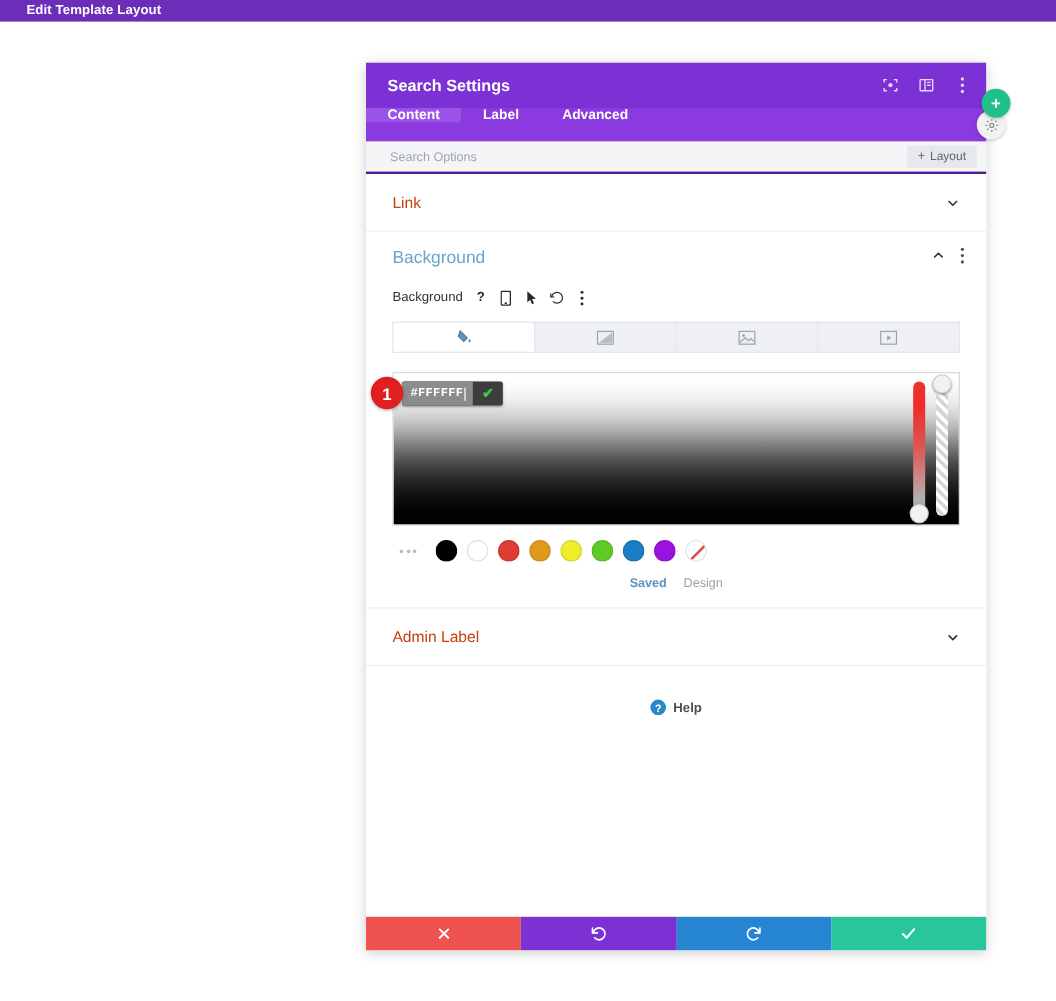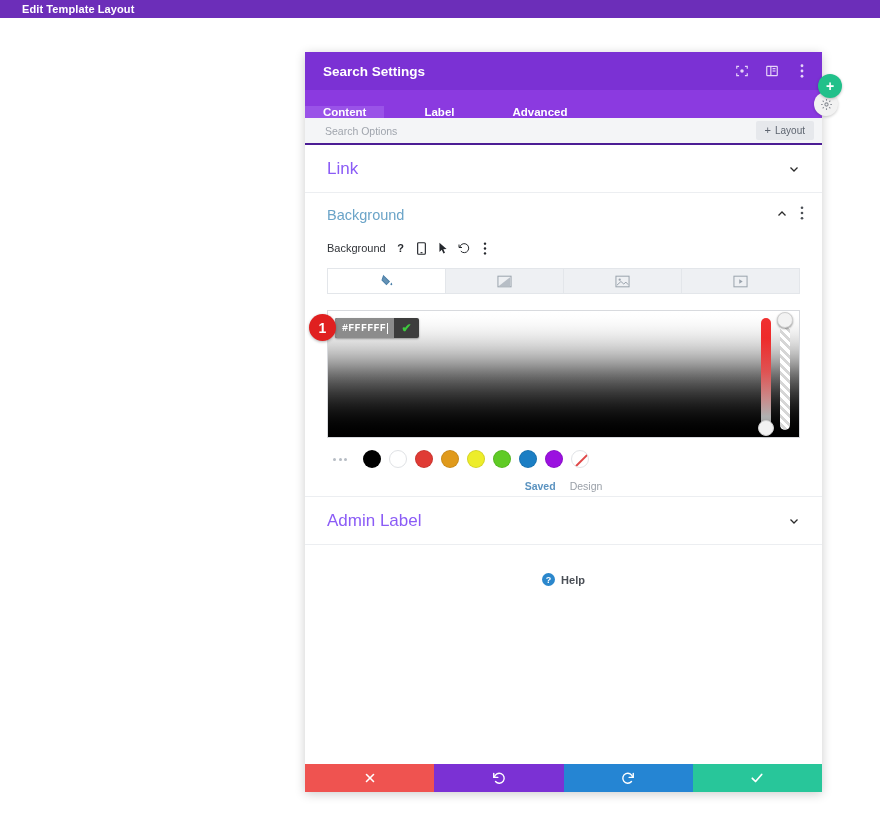--- a/index.html
+++ b/index.html
@@ -53,23 +53,22 @@
   .hdr-icon {
     width: 16px; height: 16px;
     display: flex; align-items: center; justify-content: center;
     color: #e6d5f8;
   }
   .hdr-icon svg { display: block; }
 
   .modal-tabs {
     height: 28px;
     background: #8b3ae0;
-    display: flex; align-items: flex-end;
+    display: flex; align-items: flex-start;
     flex: 0 0 auto;
-    gap: 22px;
   }
   .tab {
     padding: 0 18px;
     display: flex; align-items: center;
     color: #ffffff; font-size: 11.5px; font-weight: bold;
     white-space: nowrap;
   }
   .tab.active { background: #9a53e8; }
 
   .searchbar {
@@ -98,28 +97,28 @@
 
   .modal-body { flex: 1 1 auto; overflow: hidden; background: #ffffff; }
 
   
   .acc-row {
     height: 48px;
     border-bottom: 1px solid #eceef1;
     display: flex; align-items: center;
     padding: 0 22px 0 22px;
   }
-  .acc-row-label { flex: 1 1 auto; color: #8b5cf6; font-size: 17px; }
+  .acc-row-label { flex: 1 1 auto; color: #c2410c; font-size: 13px; }
   .chev {
     width: 12px; height: 12px; color: #2b2b2b;
   }
   .chev svg { display: block; }
 
   
-  .sect-open { border-bottom: 1px solid #eceef1; }
+  .sect-open { border-bottom: 1px solid #eceef1; padding-bottom: 10px; }
   .sect-head {
     height: 44px;
     display: flex; align-items: center;
     padding: 0 18px 0 22px;
   }
   .sect-title { flex: 1 1 auto; color: #6ba4c8; font-size: 14.5px; }
   .sect-chev { width: 12px; color: #2b2b2b; margin-right: 12px; }
   .sect-dots { width: 4px; color: #4c5056; }
 
   .ctrl-label-row {

